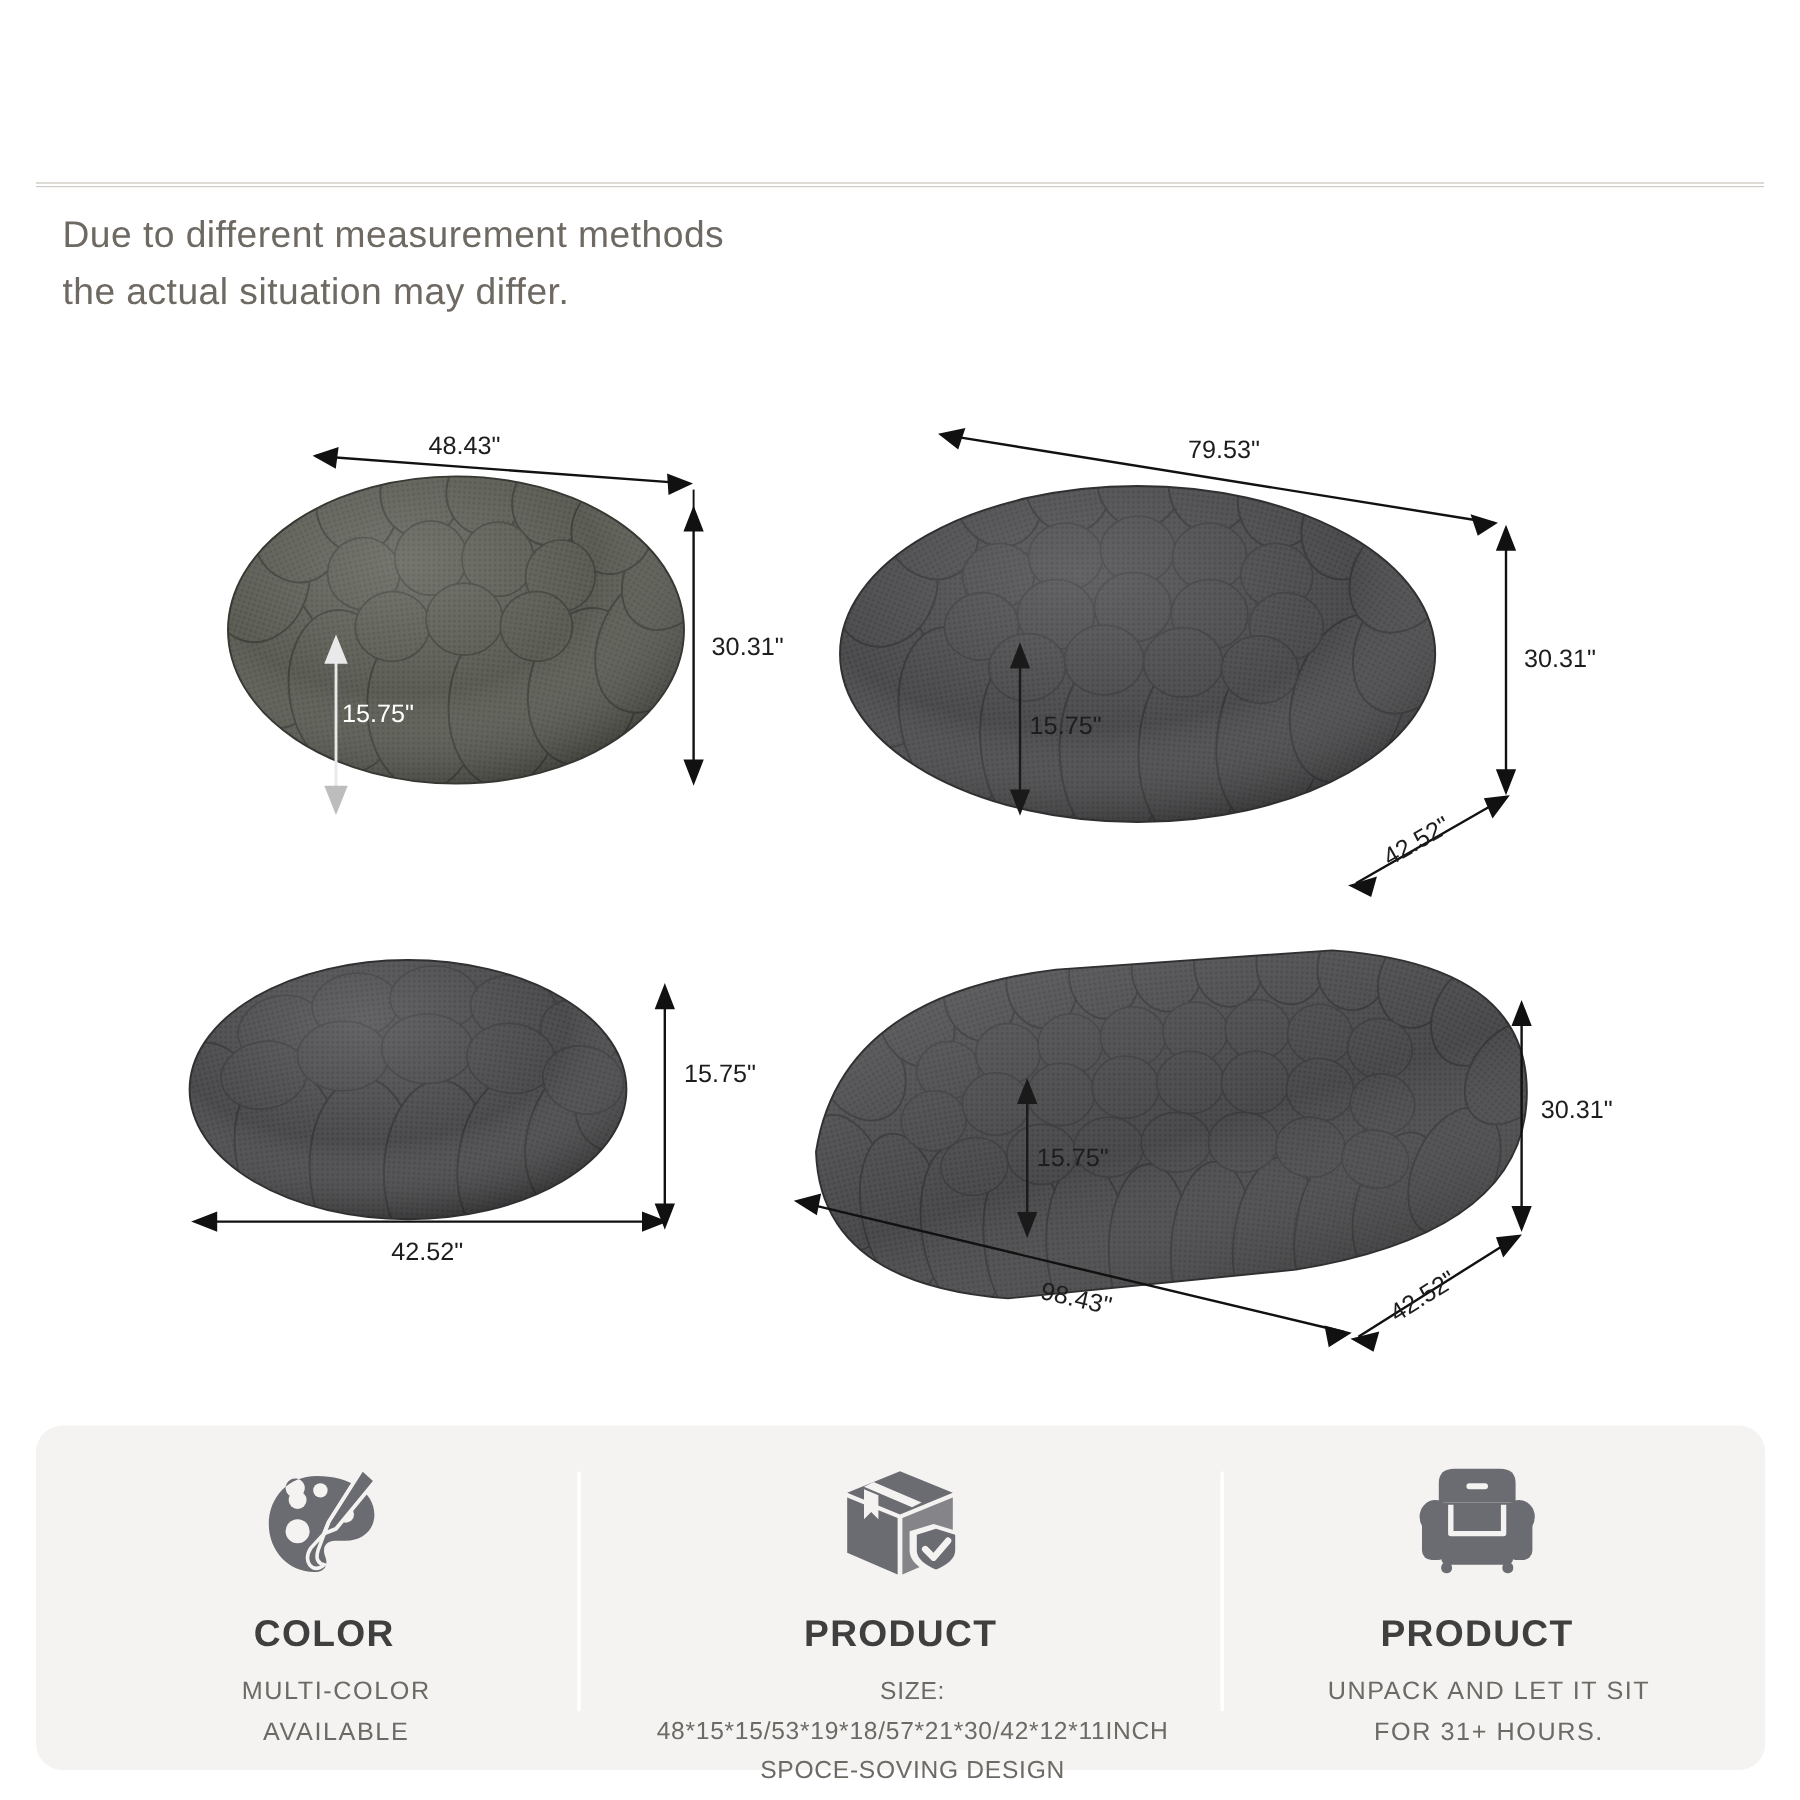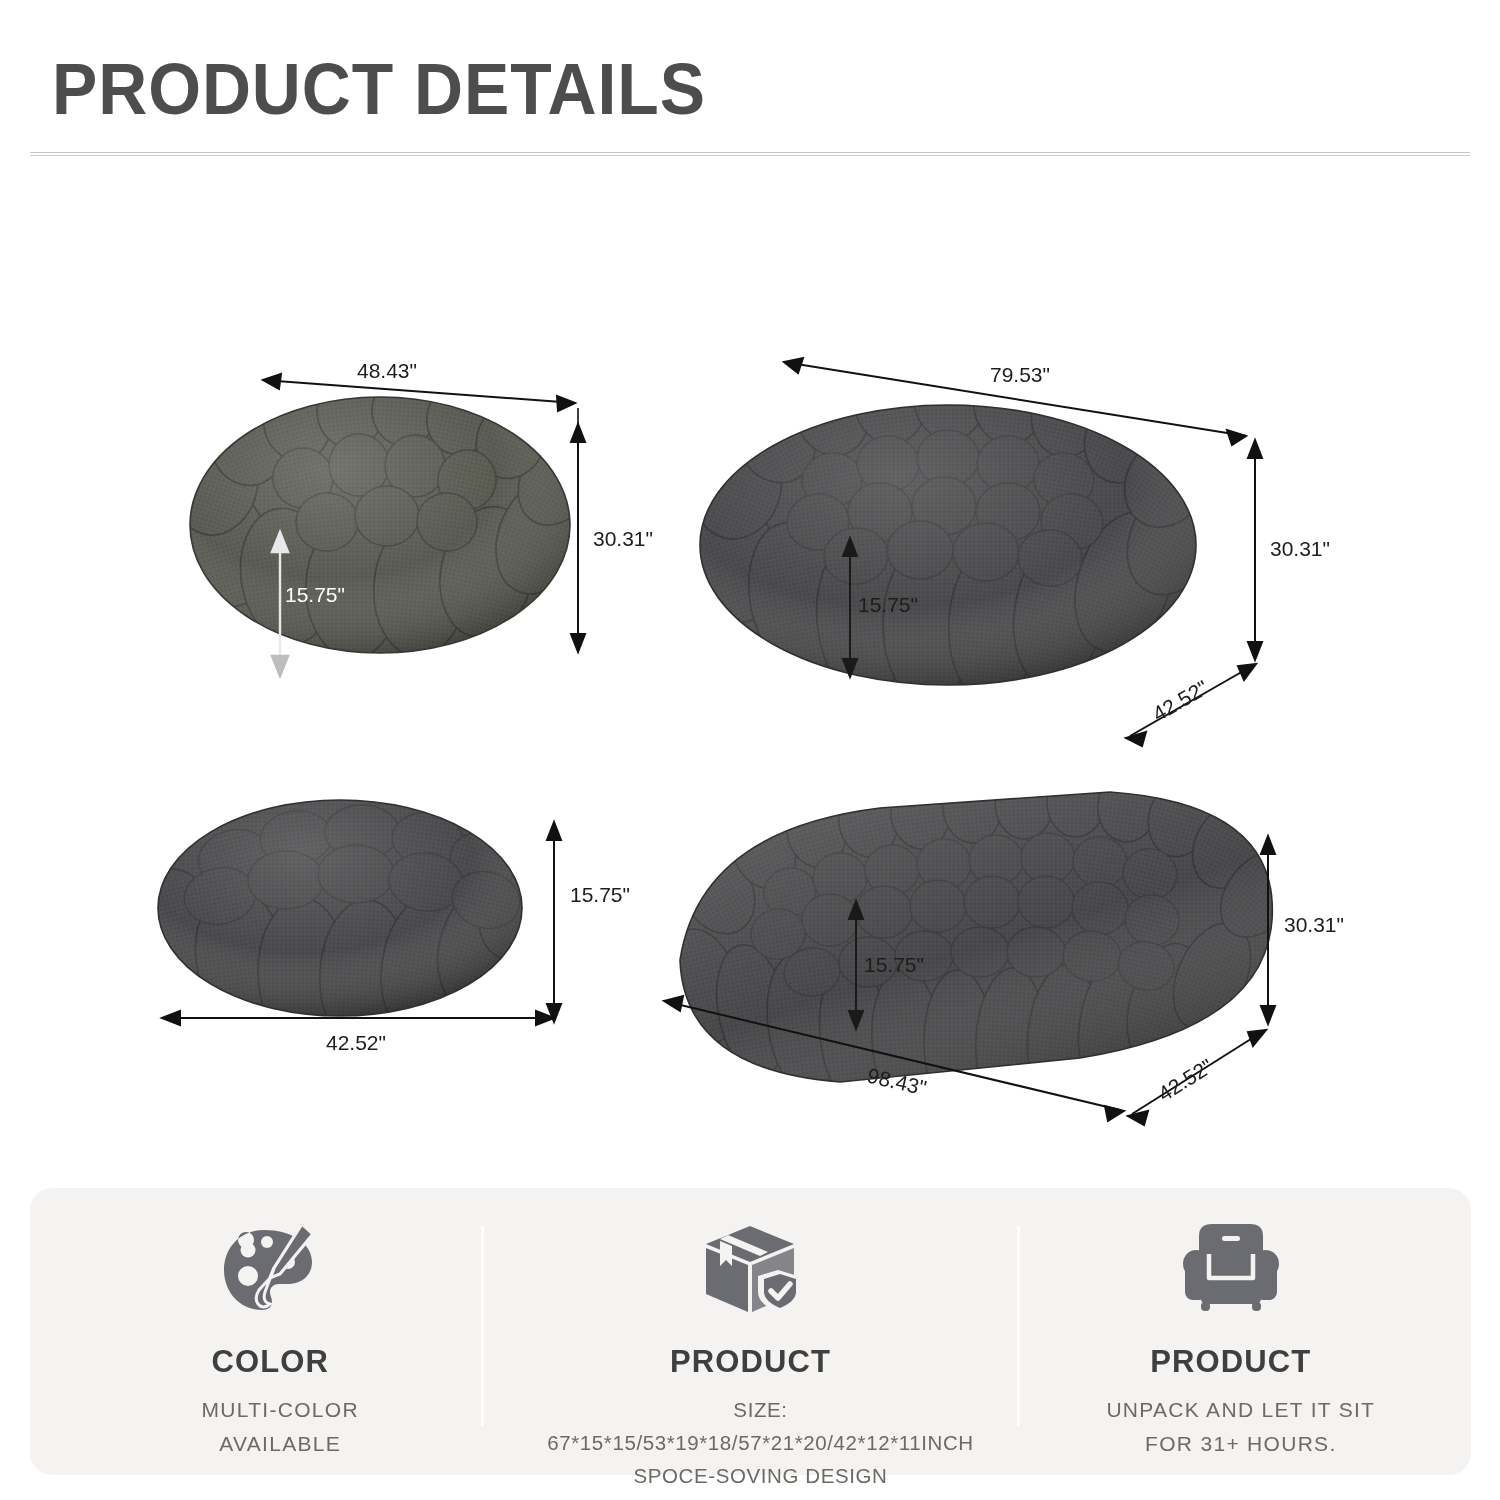--- a/index.html
+++ b/index.html
@@ -83,27 +83,26 @@
 
   
   .dimtext{font-family:"Liberation Sans", sans-serif;font-size:21px;fill:#1d1d1d;}
   .dimtext-w{font-family:"Liberation Sans", sans-serif;font-size:21px;fill:#ffffff;}
 </style>
 </head>
 <body>
 
 <div class="page">
 
-  <div class="header">
-    <h1 class="title">PRODUCT DETAILS</h1>
-  </div>
   <div class="rule">
     <div class="l1"></div>
     <div class="l2"></div>
   </div>
+  <div class="subtitle">Due to different measurement methods
+the actual situation may differ.</div>
 
   <div class="products">
 
     <div class="cell" id="cell-chair">
       <svg viewBox="0 0 470 350">
         <defs>
           <pattern id="meshA" width="6" height="6" patternUnits="userSpaceOnUse" patternTransform="rotate(45)">
             <rect width="6" height="6" fill="#5a5c53"></rect>
             <circle cx="1.5" cy="1.5" r="1.25" fill="#4e5049"></circle>
             <circle cx="4.5" cy="4.5" r="1.25" fill="#4e5049"></circle>
@@ -500,21 +499,21 @@
             </g>
 
             <g>
               <path d="M80 52 L100 58 L100 74 Q100 86 80 94 Q60 86 60 74 L60 58 Z" fill="#f4f3f1"></path>
               <path d="M82 56 L98 61 L98 74 Q98 83 82 90 Q66 83 66 74 L66 61 Z" fill="#6b6b72"></path>
               <path d="M73 73 L80 80 L92 66" fill="none" stroke="#f4f3f1" stroke-width="5.5" stroke-linecap="round" stroke-linejoin="round"></path>
             </g>
           </svg>
         </div>
         <div class="f-title">PRODUCT</div>
-        <div class="f-sub">SIZE: 67*15*15/53*19*18/57*21*20/42*12*11INCH
+        <div class="f-sub">SIZE: 48*15*15/53*19*18/57*21*30/42*12*11INCH
 SPOCE-SOVING DESIGN</div>
       </div>
 
       <div class="feature" id="feat-product">
         <div class="f-icon">
           <svg width="104" height="104" viewBox="0 0 104 104">
             <g fill="#6b6b72">
 
               <path d="M20 18 Q20 6 33 6 L71 6 Q84 6 84 18 L84 34 L20 34 Z"></path>
 

